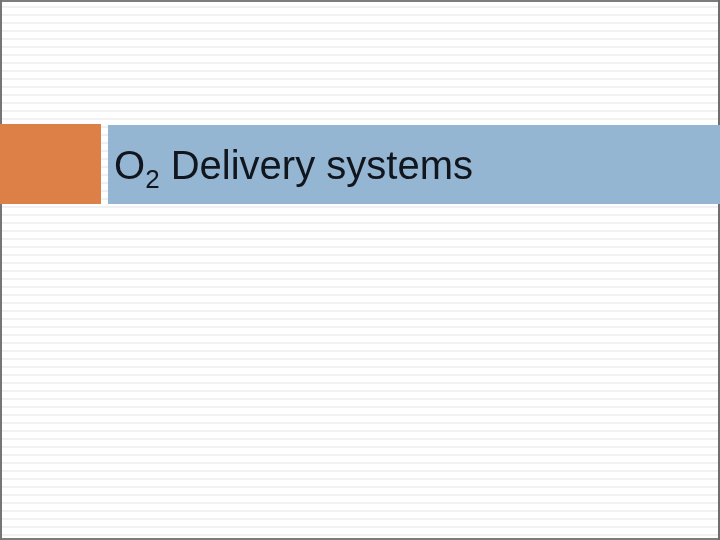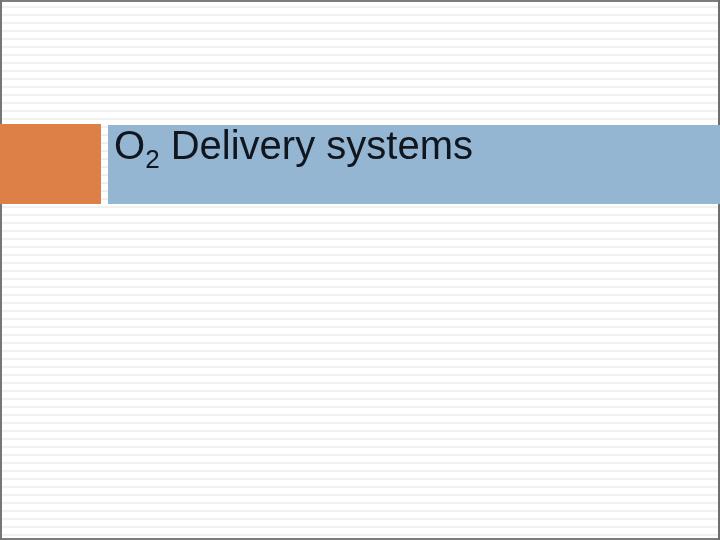--- a/index.html
+++ b/index.html
@@ -40,21 +40,21 @@
     z-index: 2;
   }
   .title-banner {
     position: absolute;
     left: 108px;
     top: 125px;
     width: 612px;
     height: 79px;
     z-index: 2;
     display: flex;
-    align-items: flex-start;
+    align-items: center;
     padding-left: 6px;
     box-sizing: border-box;
   }
   .slide-title {
     font-size: 40px;
     font-weight: 400;
     line-height: 1;
     letter-spacing: 0px;
     white-space: nowrap;
   }

